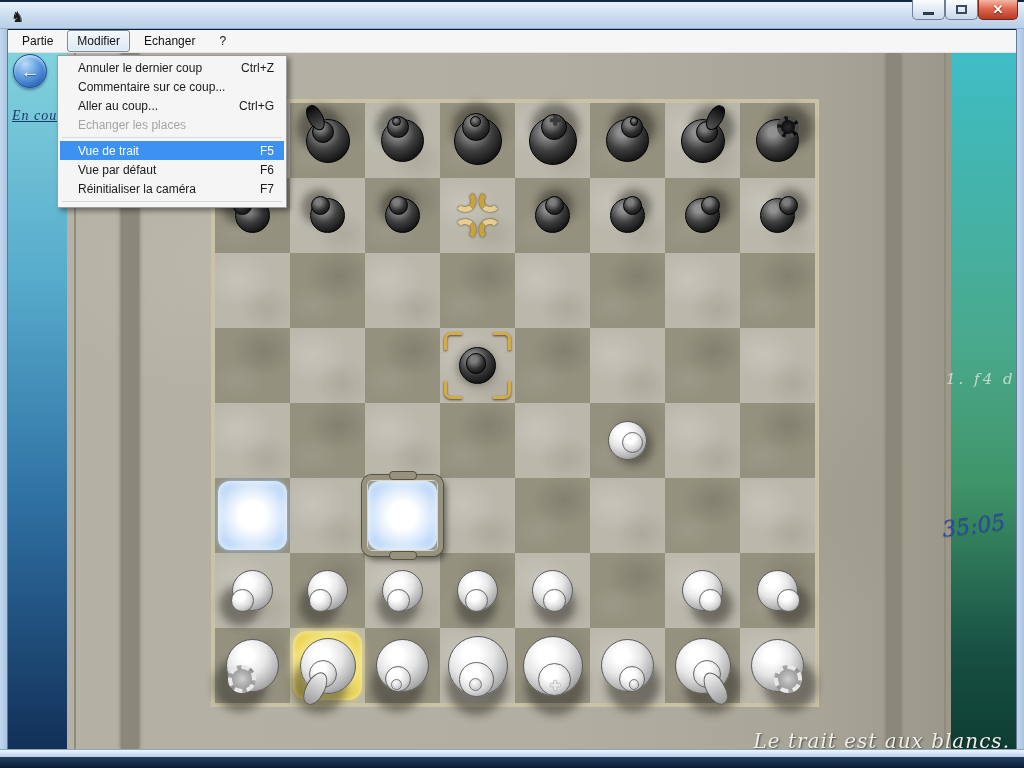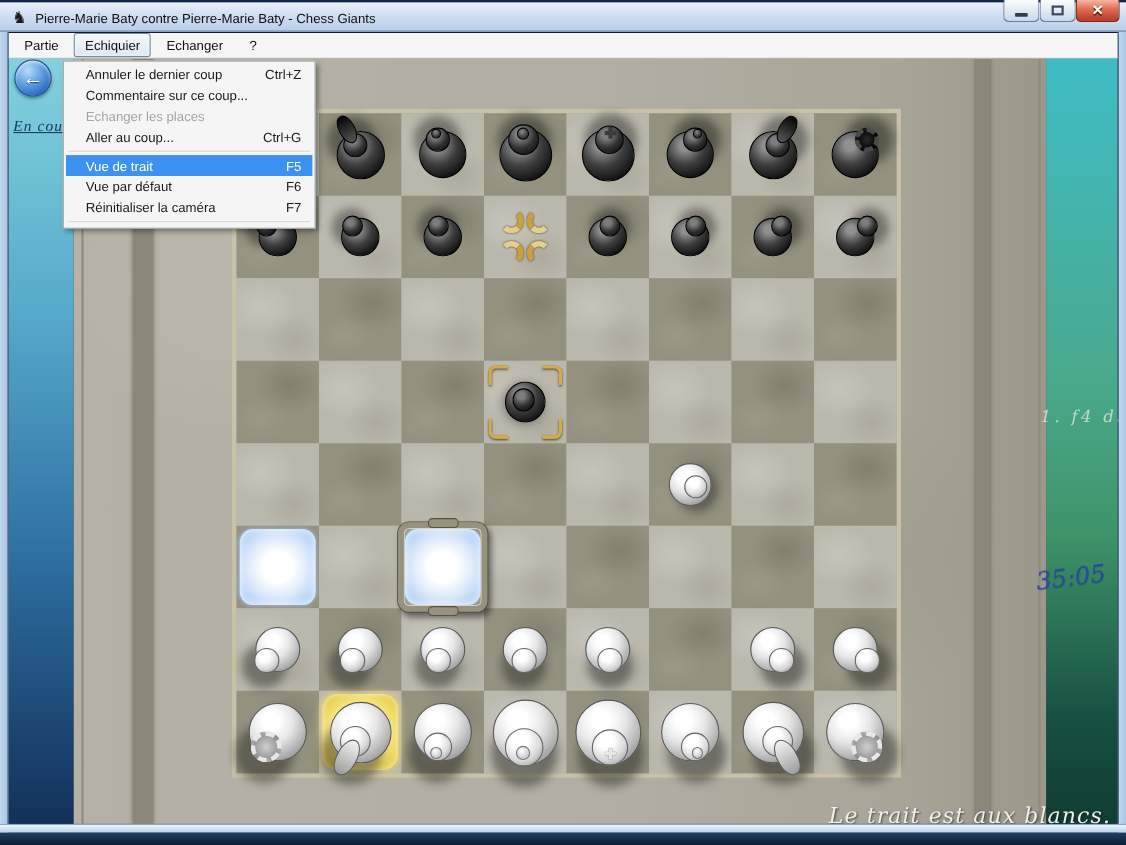--- a/index.html
+++ b/index.html
@@ -420,57 +420,56 @@
 <div class="script" id="clock-text">35:05</div>
 <div class="script" id="turn-text">Le trait est aux blancs.</div>
 
 <div id="back-button">
   <span id="back-arrow">←</span>
 </div>
 <div id="status-left">En cours</div>
 
 <div id="titlebar">
   <span id="title-icon">♞</span>
-  <span id="title-text">Pierre-Marie Baty contre Pierre-Marie Baty - Chess Giants</span>
 </div>
 <div class="capbtn" id="btn-min">
     <span class="glyph-min"></span>
   </div>
 <div class="capbtn" id="btn-max">
     <span class="glyph-max"></span>
   </div>
 <div class="capbtn" id="btn-close">
     <span class="glyph-close">✕</span>
   </div>
 
 <div id="frame-left"></div>
 <div id="frame-right"></div>
 <div id="frame-bottom"></div>
 <div id="frame-dark"></div>
 
 <div id="menubar">
     <div class="mb-item">Partie</div>
-    <div class="mb-item active">Echiquier</div>
+    <div class="mb-item active">Modifier</div>
     <div class="mb-item">Echanger</div>
     <div class="mb-item">?</div>
   </div>
 <div id="menu">
     <div class="menu-item">
       <span>Annuler le dernier coup</span>
       <span class="accel">Ctrl+Z</span>
     </div>
     <div class="menu-item">
       <span>Commentaire sur ce coup...</span>
     </div>
-    <div class="menu-item disabled">
-      <span>Echanger les places</span>
-    </div>
     <div class="menu-item">
       <span>Aller au coup...</span>
       <span class="accel">Ctrl+G</span>
+    </div>
+    <div class="menu-item disabled">
+      <span>Echanger les places</span>
     </div>
     <div class="menu-sep"></div>
     <div class="menu-item highlighted">
       <span>Vue de trait</span>
       <span class="accel">F5</span>
     </div>
     <div class="menu-item">
       <span>Vue par défaut</span>
       <span class="accel">F6</span>
     </div>

